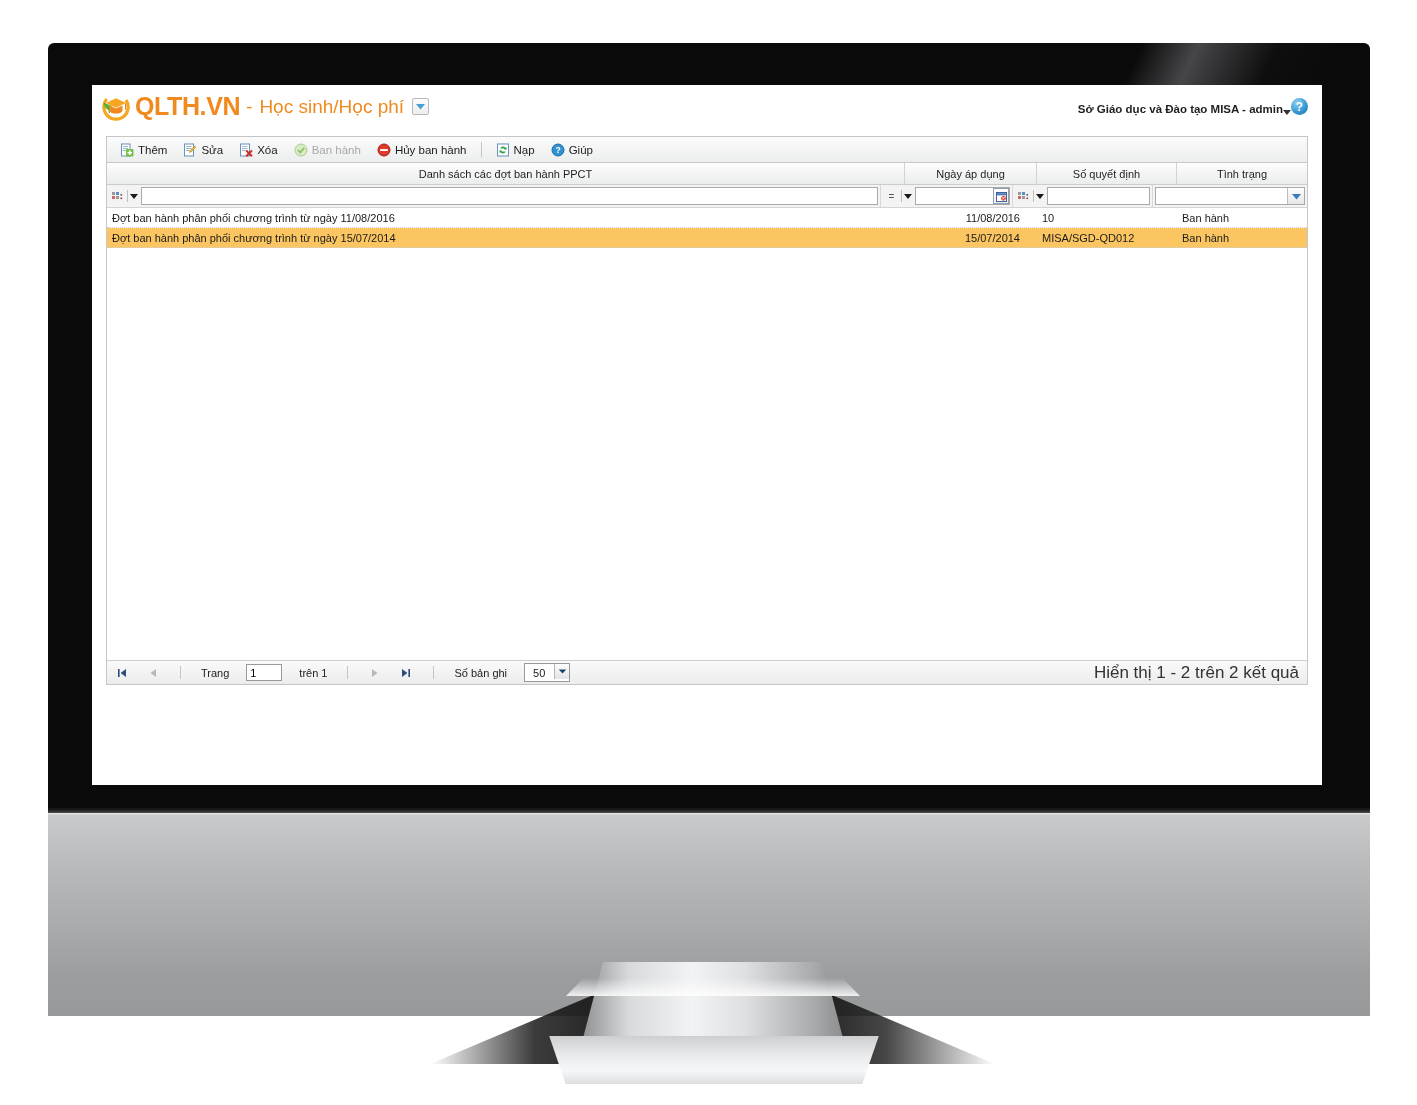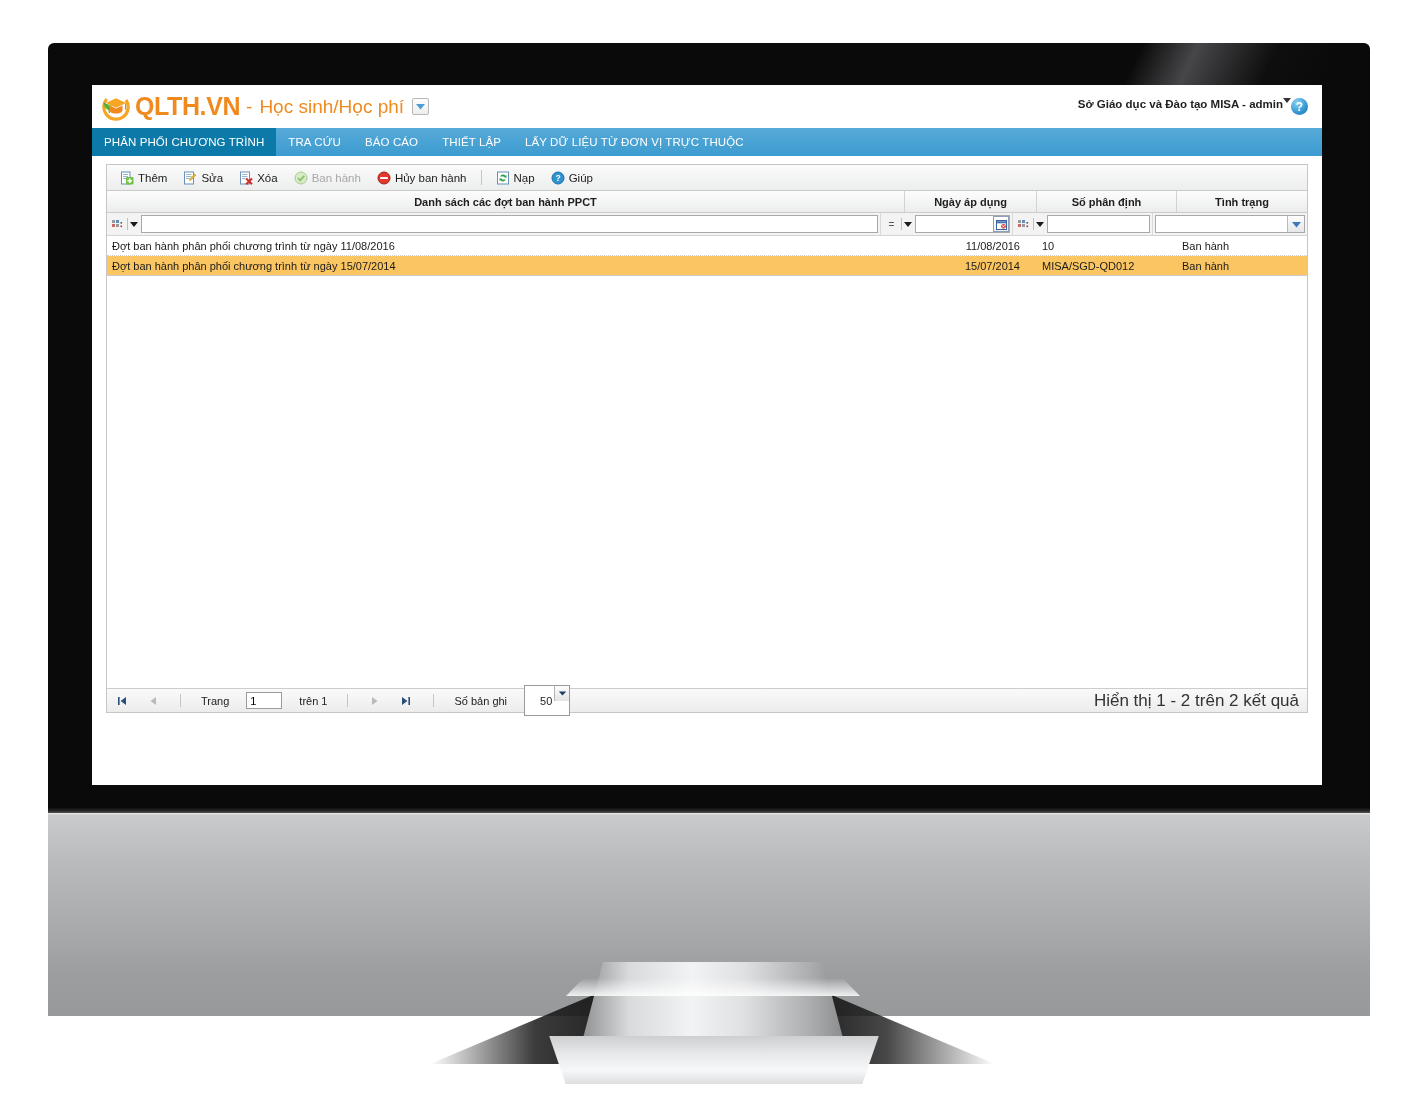--- a/index.html
+++ b/index.html
@@ -130,21 +130,21 @@
     border: 1px solid #b9b9b9;
     background: linear-gradient(to bottom, #fdfdfd, #eeeeee);
     border-radius: 2px;
     display: flex; align-items: center; justify-content: center;
     cursor: pointer;
   }
   .module-dd svg { display: block; }
   .header-right {
     margin-left: auto;
     display: flex;
-    align-items: flex-start;
+    align-items: flex-end;
   }
   .user-label {
     font-size: 11.5px;
     color: #1f1f1f;
     font-weight: bold;
   }
   .caret-dn {
     width: 0; height: 0;
     border-left: 4px solid transparent;
     border-right: 4px solid transparent;
@@ -228,21 +228,21 @@
   
   .grid-head {
     display: flex;
     height: 22px;
     background: linear-gradient(to bottom, #fdfdfd, #ebecec);
     border-bottom: 1px solid #cccccc;
   }
   .gh-cell {
     display: flex; align-items: center; justify-content: center;
     font-size: 11px;
-    font-weight: bold;
+    font-weight: normal;
     color: #1e1e1e;
     border-right: 1px solid #d2d2d2;
     cursor: pointer;
     white-space: nowrap;
     overflow: hidden;
   }
   .gh-cell:last-child { border-right: none; }
 
   .grid-filter {
     display: flex;
@@ -342,27 +342,27 @@
   }
   .pg-sep { width: 1px; height: 13px; background: #c5c5c5; margin: 0 3px; }
   .pg-input {
     width: 36px; height: 17px;
     border: 1px solid #9a9a9a;
     font-size: 11px;
     padding: 0 3px;
     font-family: "Liberation Sans", sans-serif;
   }
   .pg-select {
-    width: 46px; height: 31px;
+    width: 46px; height: 19px;
     border: 1px solid #9a9a9a;
     background: #fff;
     font-size: 11px;
     position: relative;
     display: flex; align-items: center;
-    padding-left: 15px;
+    padding-left: 8px;
     cursor: pointer;
   }
   .pg-select .arrow {
     position: absolute; right: 0; top: 0;
     width: 15px; height: 15px;
     background: linear-gradient(to bottom, #fdfdfd, #e2e4e7);
     border-left: 1px solid #b4b4b4;
     display: flex; align-items: center; justify-content: center;
   }
   .pg-right { margin-left: auto; font-size: 17px; color: #333; }
@@ -398,27 +398,20 @@
           </span>
         </span>
       </div>
       <div class="header-right">
         <span class="user-label">Sở Giáo dục và Đào tạo MISA - admin</span>
         <span class="caret-dn"></span>
         <span class="help-circle">?</span>
       </div>
     </div>
 
-    <div class="nav-bar">
-      <div class="nav-item active">PHÂN PHỐI CHƯƠNG TRÌNH</div>
-      <div class="nav-item">TRA CỨU</div>
-      <div class="nav-item">BÁO CÁO</div>
-      <div class="nav-item">THIẾT LẬP</div>
-      <div class="nav-item">LẤY DỮ LIỆU TỪ ĐƠN VỊ TRỰC THUỘC</div>
-    </div>
 
     <div class="page-body">
 
       <div class="grid-shell">
 
         <div class="toolbar">
 
           <div class="tb-btn">
             <span class="ico">
               <svg class="ico" viewBox="0 0 14 14">
@@ -493,21 +486,21 @@
                 <text x="7" y="10.4" font-size="8.6" font-weight="bold" fill="#fff" text-anchor="middle" font-family="Liberation Sans">?</text>
               </svg>
             </span>
             <span>Giúp</span>
           </div>
         </div>
 
         <div class="grid-head">
           <div class="gh-cell" style="width:798px">Danh sách các đợt ban hành PPCT</div>
           <div class="gh-cell" style="width:132px">Ngày áp dụng</div>
-          <div class="gh-cell" style="width:140px">Số phân định</div>
+          <div class="gh-cell" style="width:140px">Số quyết định</div>
           <div class="gh-cell" style="flex:1">Tình trạng</div>
         </div>
 
         <div class="grid-filter">
           <div class="gf-cell" style="width:798px">
             <span class="filter-op">
               <span class="op-glyph">
                 <svg width="14" height="13" viewBox="0 0 14 13">
                   <rect x="1" y="2" width="3" height="3" fill="#9a9a9a"></rect>
                   <rect x="5" y="2" width="3" height="3" fill="#5b8fc9"></rect>

